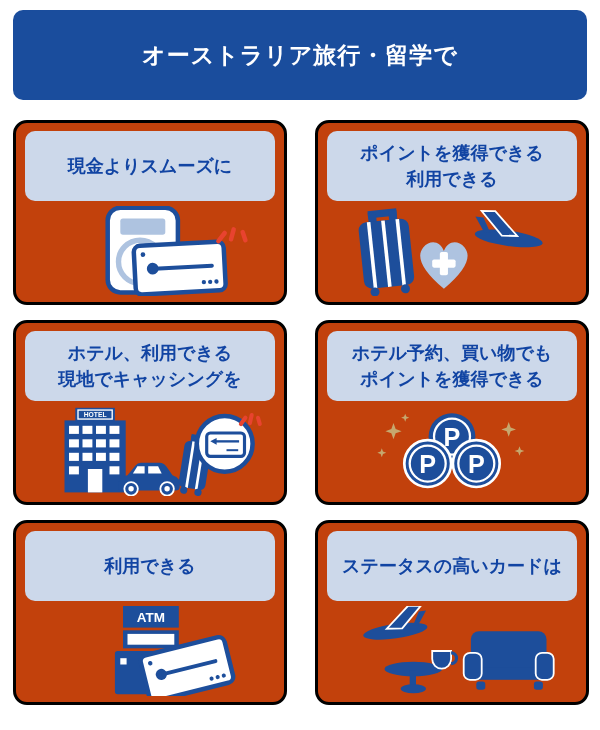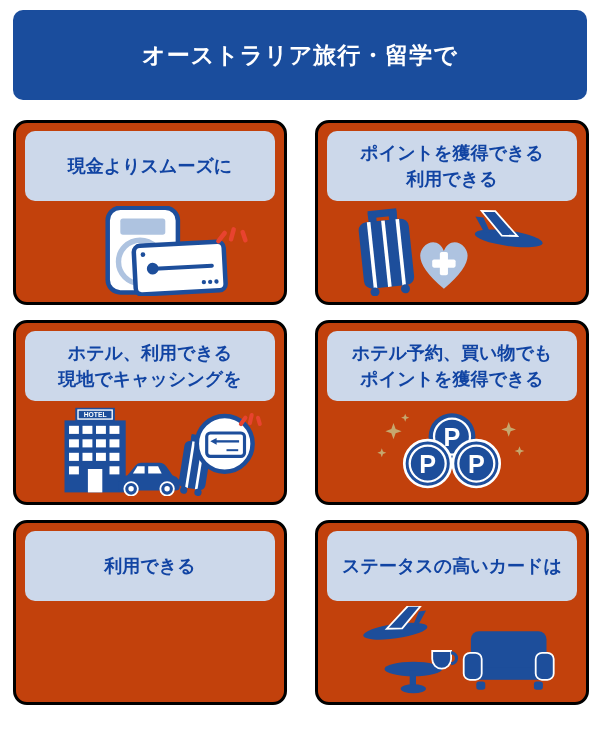--- a/index.html
+++ b/index.html
@@ -204,20 +204,41 @@
           </g>
         </g>
       </svg>
     </div>
   </div>
 
   <div class="card">
     <div class="pill">
       <span class="l">利用できる</span>
     </div>
+    <div class="illus">
+      <svg width="250" height="90" viewBox="0 0 250 100">
+        <g>
+          <rect x="95" y="0" width="62" height="24" fill="#1d4e9b"></rect>
+          <text x="126" y="18" font-size="15" font-weight="bold" fill="#ffffff" text-anchor="middle">ATM</text>
+          <rect x="95" y="27" width="62" height="20" fill="#1d4e9b"></rect>
+          <rect x="100" y="31" width="52" height="12" fill="#ffffff"></rect>
+          <rect x="86" y="50" width="80" height="48" rx="3" fill="#1d4e9b"></rect>
+          <rect x="92" y="58" width="7" height="7" fill="#ffffff"></rect>
+        </g>
+        <g transform="rotate(-14 166 70)">
+          <rect x="118" y="44" width="96" height="52" rx="7" fill="#ffffff" stroke="#1d4e9b" stroke-width="5"></rect>
+          <circle cx="128" cy="54" r="2.5" fill="#1d4e9b"></circle>
+          <circle cx="137" cy="69" r="6.2" fill="#1d4e9b"></circle>
+          <rect x="137" y="67" width="64" height="4.4" rx="2" fill="#1d4e9b"></rect>
+          <circle cx="190" cy="87" r="2.3" fill="#1d4e9b"></circle>
+          <circle cx="197" cy="87" r="2.3" fill="#1d4e9b"></circle>
+          <circle cx="204" cy="87" r="2.3" fill="#1d4e9b"></circle>
+        </g>
+      </svg>
+    </div>
   </div>
 
   <div class="card">
     <div class="pill">
       <span class="l">ステータスの高いカードは</span>
     </div>
     <div class="illus">
       <svg width="250" height="90" viewBox="0 0 250 100">
         <g transform="translate(62,28) scale(-1,1) rotate(8)">
           <ellipse cx="0" cy="0" rx="36" ry="8" fill="#1d4e9b"></ellipse>

